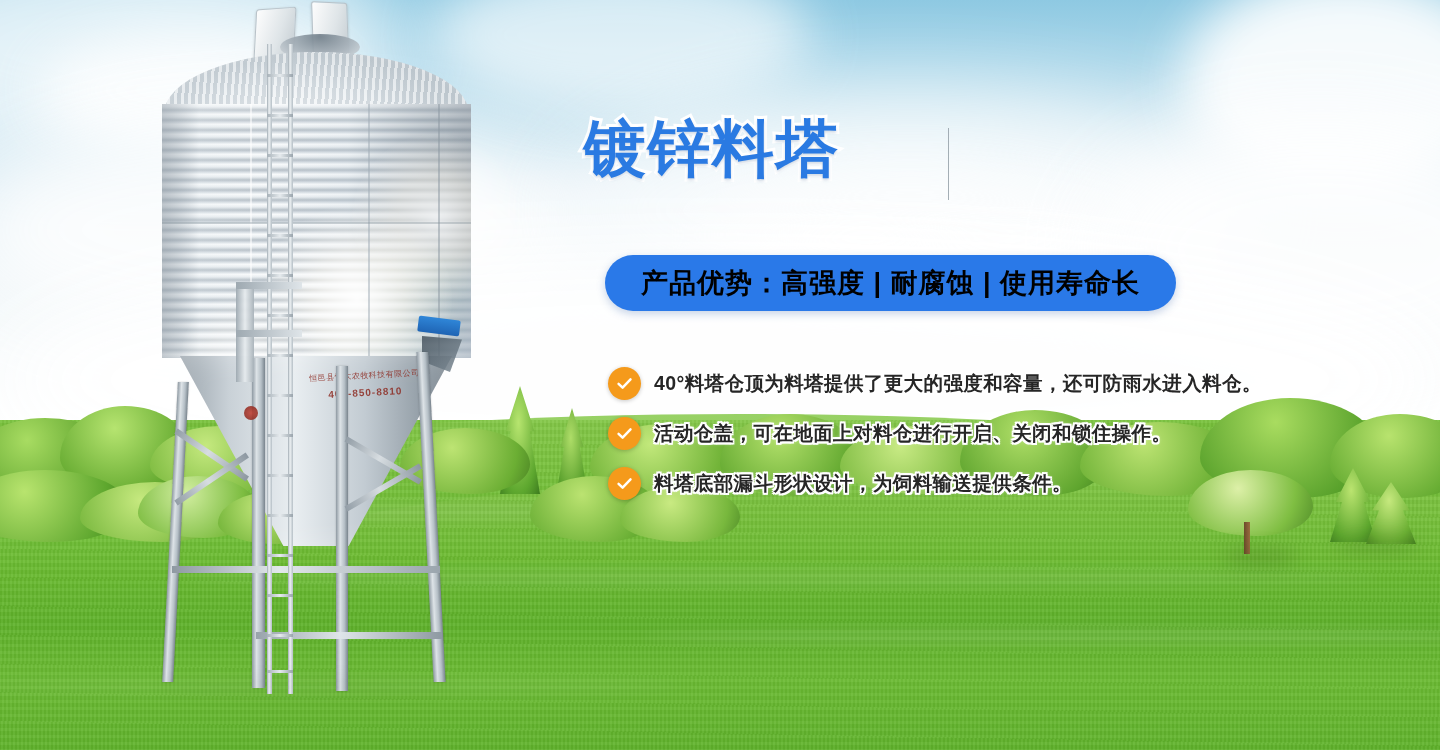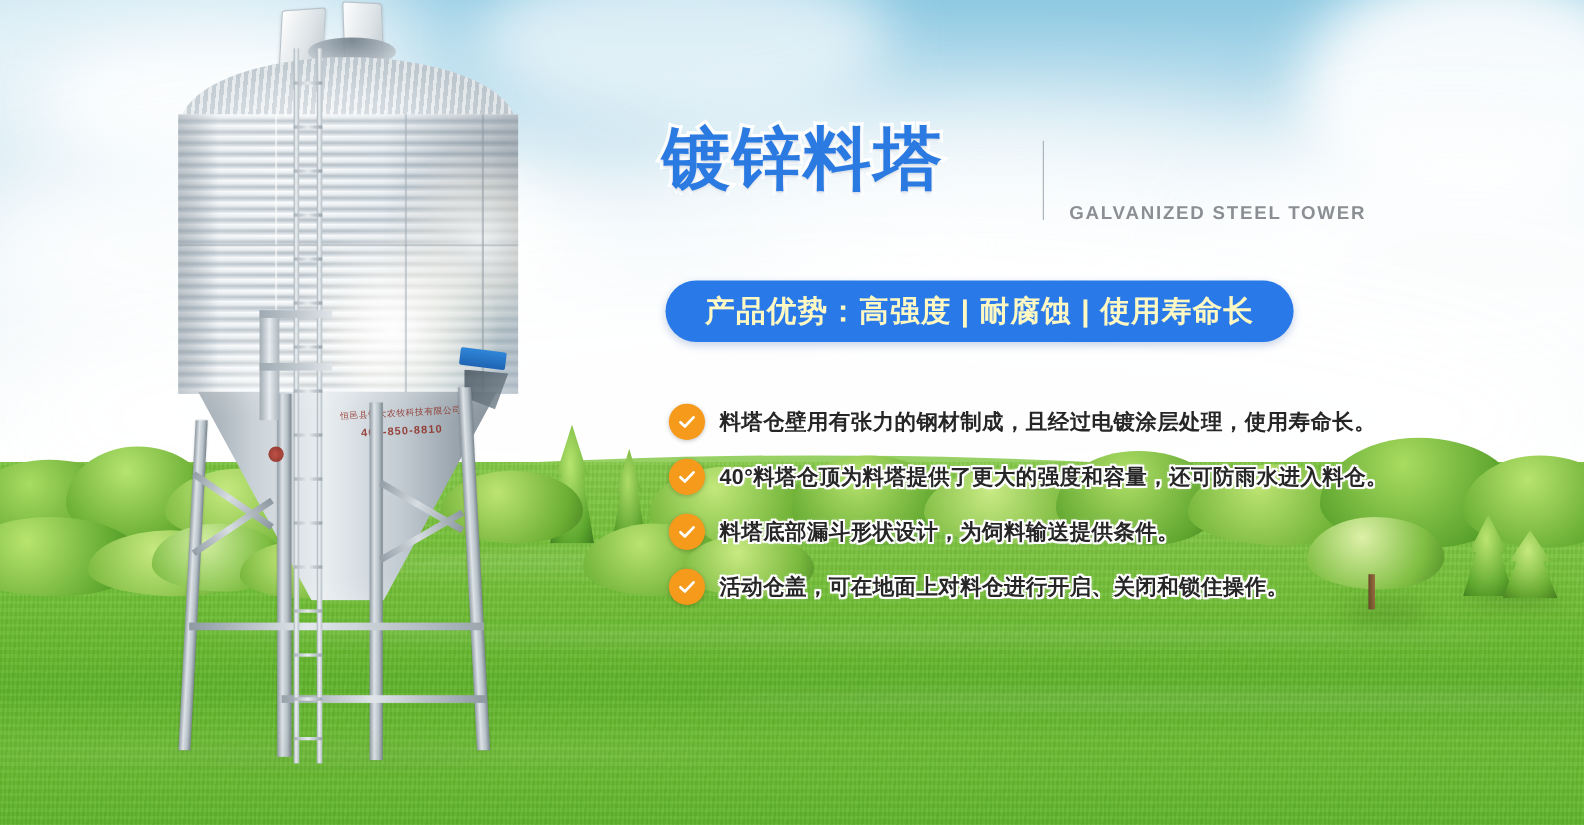--- a/index.html
+++ b/index.html
@@ -110,44 +110,44 @@
   .ladder{position:absolute;width:26px;background:transparent;}
   .ladder .rail{position:absolute;top:0;bottom:0;width:5px;background:linear-gradient(to right,#a0abb3,#eef2f4 40%,#b5bfc6);}
   .ladder .rung{position:absolute;left:0;width:26px;height:3px;background:linear-gradient(to right,#a8b2b9,#e6ebee,#9aa5ad);}
   .blue-tab{position:absolute;background:linear-gradient(to bottom,#2f86d8,#1f64b4);border-radius:2px;}
   .shadowpatch{position:absolute;border-radius:50%;background:rgba(40,70,20,.22);filter:blur(9px);}
 
   
   .content{position:absolute;left:0;top:0;width:1440px;height:750px;}
 
   .headline{
-    position:absolute;left:602px;top:118px;
+    position:absolute;left:584px;top:118px;
     font-size:62px;font-weight:bold;color:#2a7ae2;letter-spacing:2px;line-height:1;
     -webkit-text-stroke:6px #ffffff;paint-order:stroke fill;
     text-shadow:0 2px 3px rgba(120,150,180,.35);
-    font-family:Liberation Mono, monospace;
+    font-family:Liberation Sans, sans-serif;
   }
   .vline{position:absolute;left:948px;top:128px;width:1px;height:72px;background:#9aa5ad;opacity:.9;}
 
   .company{
     position:absolute;left:968px;top:143px;
     font-size:25px;font-weight:bold;color:#2b2b2b;letter-spacing:1px;white-space:nowrap;
   }
   .company-en{
     position:absolute;left:972px;top:184px;
     font-size:17px;font-weight:bold;color:#8b8f93;letter-spacing:1.6px;white-space:nowrap;
   }
 
   .pill{
     position:absolute;left:605px;top:255px;height:56px;
     background:#2a79e8;border-radius:28px;
     display:flex;align-items:center;padding:0 36px;
     box-shadow:0 3px 8px rgba(30,80,160,.25);
   }
-  .pill-text{color:#fef9c3;font-size:27px;font-weight:bold;letter-spacing:1px;white-space:nowrap;}
+  .pill-text{color:#000000;font-size:27px;font-weight:bold;letter-spacing:1px;white-space:nowrap;}
 
   .bullets{position:absolute;left:608px;top:358px;width:820px;}
   .bullet{position:relative;height:50px;display:flex;align-items:center;}
   .tick{
     position:relative;flex:0 0 auto;width:33px;height:33px;border-radius:50%;
     background:#f59a1b;box-shadow:0 1px 4px rgba(0,0,0,.22);
     display:flex;align-items:center;justify-content:center;margin-right:13px;
   }
   .tick svg{display:block;}
   .bullet-text{
@@ -296,60 +296,51 @@
 
     <div style="position:absolute;left:104px;top:406px;width:14px;height:14px;border-radius:50%;background:radial-gradient(circle,#c0392b,#7d1f15);opacity:.85;"></div>
 
     <div class="shadowpatch" style="left:14px;top:676px;width:300px;height:22px;opacity:.18;"></div>
   </div>
 
   <div class="content">
 
     <div class="headline">镀锌料塔</div>
     <div class="vline"></div>
-    <div class="company-en">GALVANIZED STEEL TOWER</div>
 
     <div class="pill">
       <span class="pill-text">产品优势：高强度 | 耐腐蚀 | 使用寿命长</span>
     </div>
 
     <div class="bullets">
 
-      <div class="bullet">
-        <span class="tick">
-          <svg width="19" height="19" viewBox="0 0 24 24">
-              <path d="M4.5 12.4 L9.6 17.3 L19.6 6.8" fill="none" stroke="#fff" stroke-width="3.1" stroke-linecap="round" stroke-linejoin="round"></path>
-            </svg>
-        </span>
-        <span class="bullet-text">料塔仓壁用有张力的钢材制成，且经过电镀涂层处理，使用寿命长。</span>
-      </div>
 
       <div class="bullet">
         <span class="tick">
           <svg width="19" height="19" viewBox="0 0 24 24">
               <path d="M4.5 12.4 L9.6 17.3 L19.6 6.8" fill="none" stroke="#fff" stroke-width="3.1" stroke-linecap="round" stroke-linejoin="round"></path>
             </svg>
         </span>
         <span class="bullet-text">40°料塔仓顶为料塔提供了更大的强度和容量，还可防雨水进入料仓。</span>
       </div>
 
       <div class="bullet">
         <span class="tick">
           <svg width="19" height="19" viewBox="0 0 24 24">
               <path d="M4.5 12.4 L9.6 17.3 L19.6 6.8" fill="none" stroke="#fff" stroke-width="3.1" stroke-linecap="round" stroke-linejoin="round"></path>
             </svg>
         </span>
-        <span class="bullet-text">料塔底部漏斗形状设计，为饲料输送提供条件。</span>
+        <span class="bullet-text">活动仓盖，可在地面上对料仓进行开启、关闭和锁住操作。</span>
       </div>
 
       <div class="bullet">
         <span class="tick">
           <svg width="19" height="19" viewBox="0 0 24 24">
               <path d="M4.5 12.4 L9.6 17.3 L19.6 6.8" fill="none" stroke="#fff" stroke-width="3.1" stroke-linecap="round" stroke-linejoin="round"></path>
             </svg>
         </span>
-        <span class="bullet-text">活动仓盖，可在地面上对料仓进行开启、关闭和锁住操作。</span>
+        <span class="bullet-text">料塔底部漏斗形状设计，为饲料输送提供条件。</span>
       </div>
 
 
     </div>
   </div>
 </div>
 
 </body></html>

